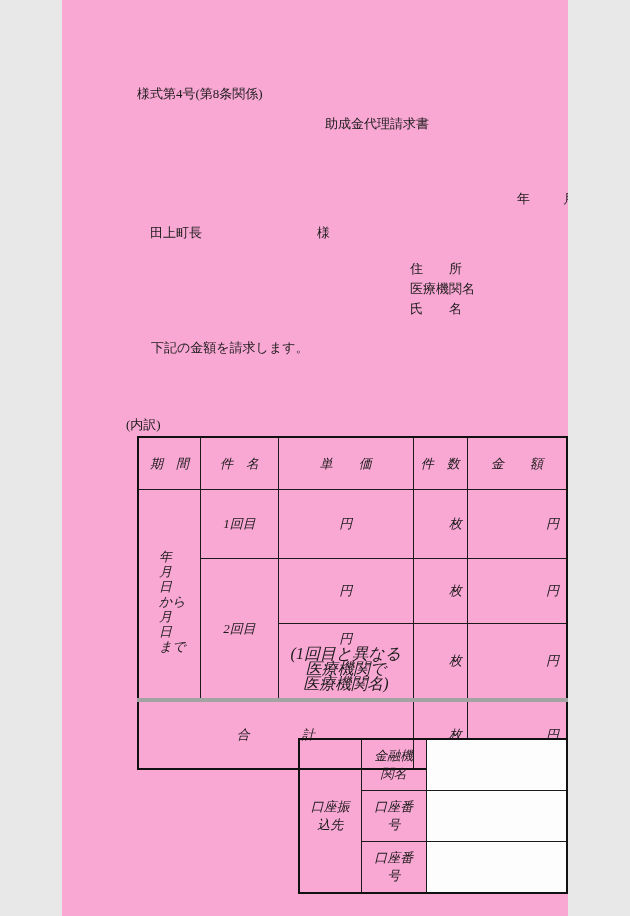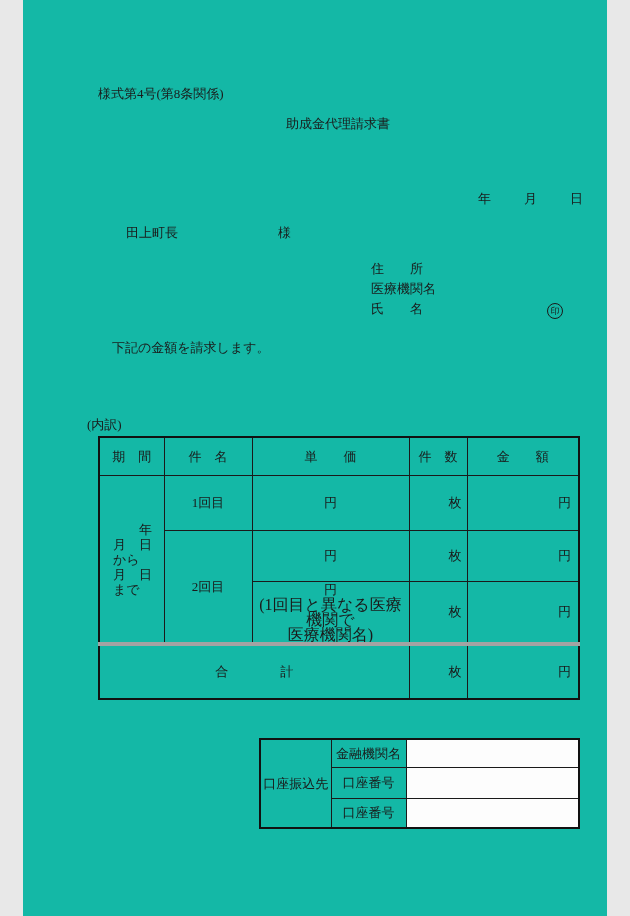--- a/index.html
+++ b/index.html
@@ -1,35 +1,35 @@
 <!DOCTYPE html>
 <html><head>
 <meta charset="utf-8">
 <style>
   html, body { margin: 0; padding: 0; background: #e8e8e8; }
   .page {
     position: relative;
-    width: 584px;
+    width: 506px;
     height: 916px;
     margin: 0 auto;
-    background: #14b8a6;
+    background: #f9a8d4;
     font-family: "Liberation Serif", "DejaVu Serif", serif;
     color: #1a1a1a;
     font-size: 13px;
     overflow: hidden;
   }
   .abs { position: absolute; }
 
   .form-number { left: 75px; top: 85px; }
 
   .title-block { left: 0; top: 114px; width: 630px; text-align: center; line-height: 20px; }
 
   .date-line { left: 455px; top: 190px; display: flex; gap: 33px; }
 
-  .addressee-name { left: 88px; top: 224px; margin-left: 15px; }
+  .addressee-name { left: 88px; top: 224px; }
   .addressee-honorific { left: 255px; top: 224px; }
 
   .contact-block { left: 348px; top: 259px; line-height: 20px; }
 
   .seal {
     left: 524px; top: 303px;
     width: 14px; height: 14px;
     border: 1px solid #1a1a1a;
     border-radius: 50%;
     font-size: 9px; line-height: 14px;
@@ -43,21 +43,21 @@
     width: 288px; height: 18px;
     border-bottom: 1px solid #1a1a1a;
     display: flex; justify-content: space-between;
     padding-right: 8px;
     box-sizing: border-box;
   }
 
   .breakdown-label { left: 64px; top: 416px; }
 
   table { border-collapse: collapse; table-layout: fixed; }
-  td { border: 1px solid #1a1a1a; padding: 0; font-size: 13px; vertical-align: middle; overflow: hidden; }
+  td { border: 1px solid #1a1a1a; padding: 7px; font-size: 13px; vertical-align: middle; overflow: hidden; font-style: italic; }
 
   .btable { left: 75px; top: 436px; border: 2px solid #111; }
   .btable .r-head td { height: 37px; text-align: center; }
   .btable .r1 td { height: 54px; }
   .btable .r2 td { height: 50px; }
   .btable .r3 td { height: 48px; }
   .btable .r-total td { height: 52px; border-top: 4px solid #a3a3a3; }
 
   .c-center { text-align: center; }
   .c-right { text-align: right; }

